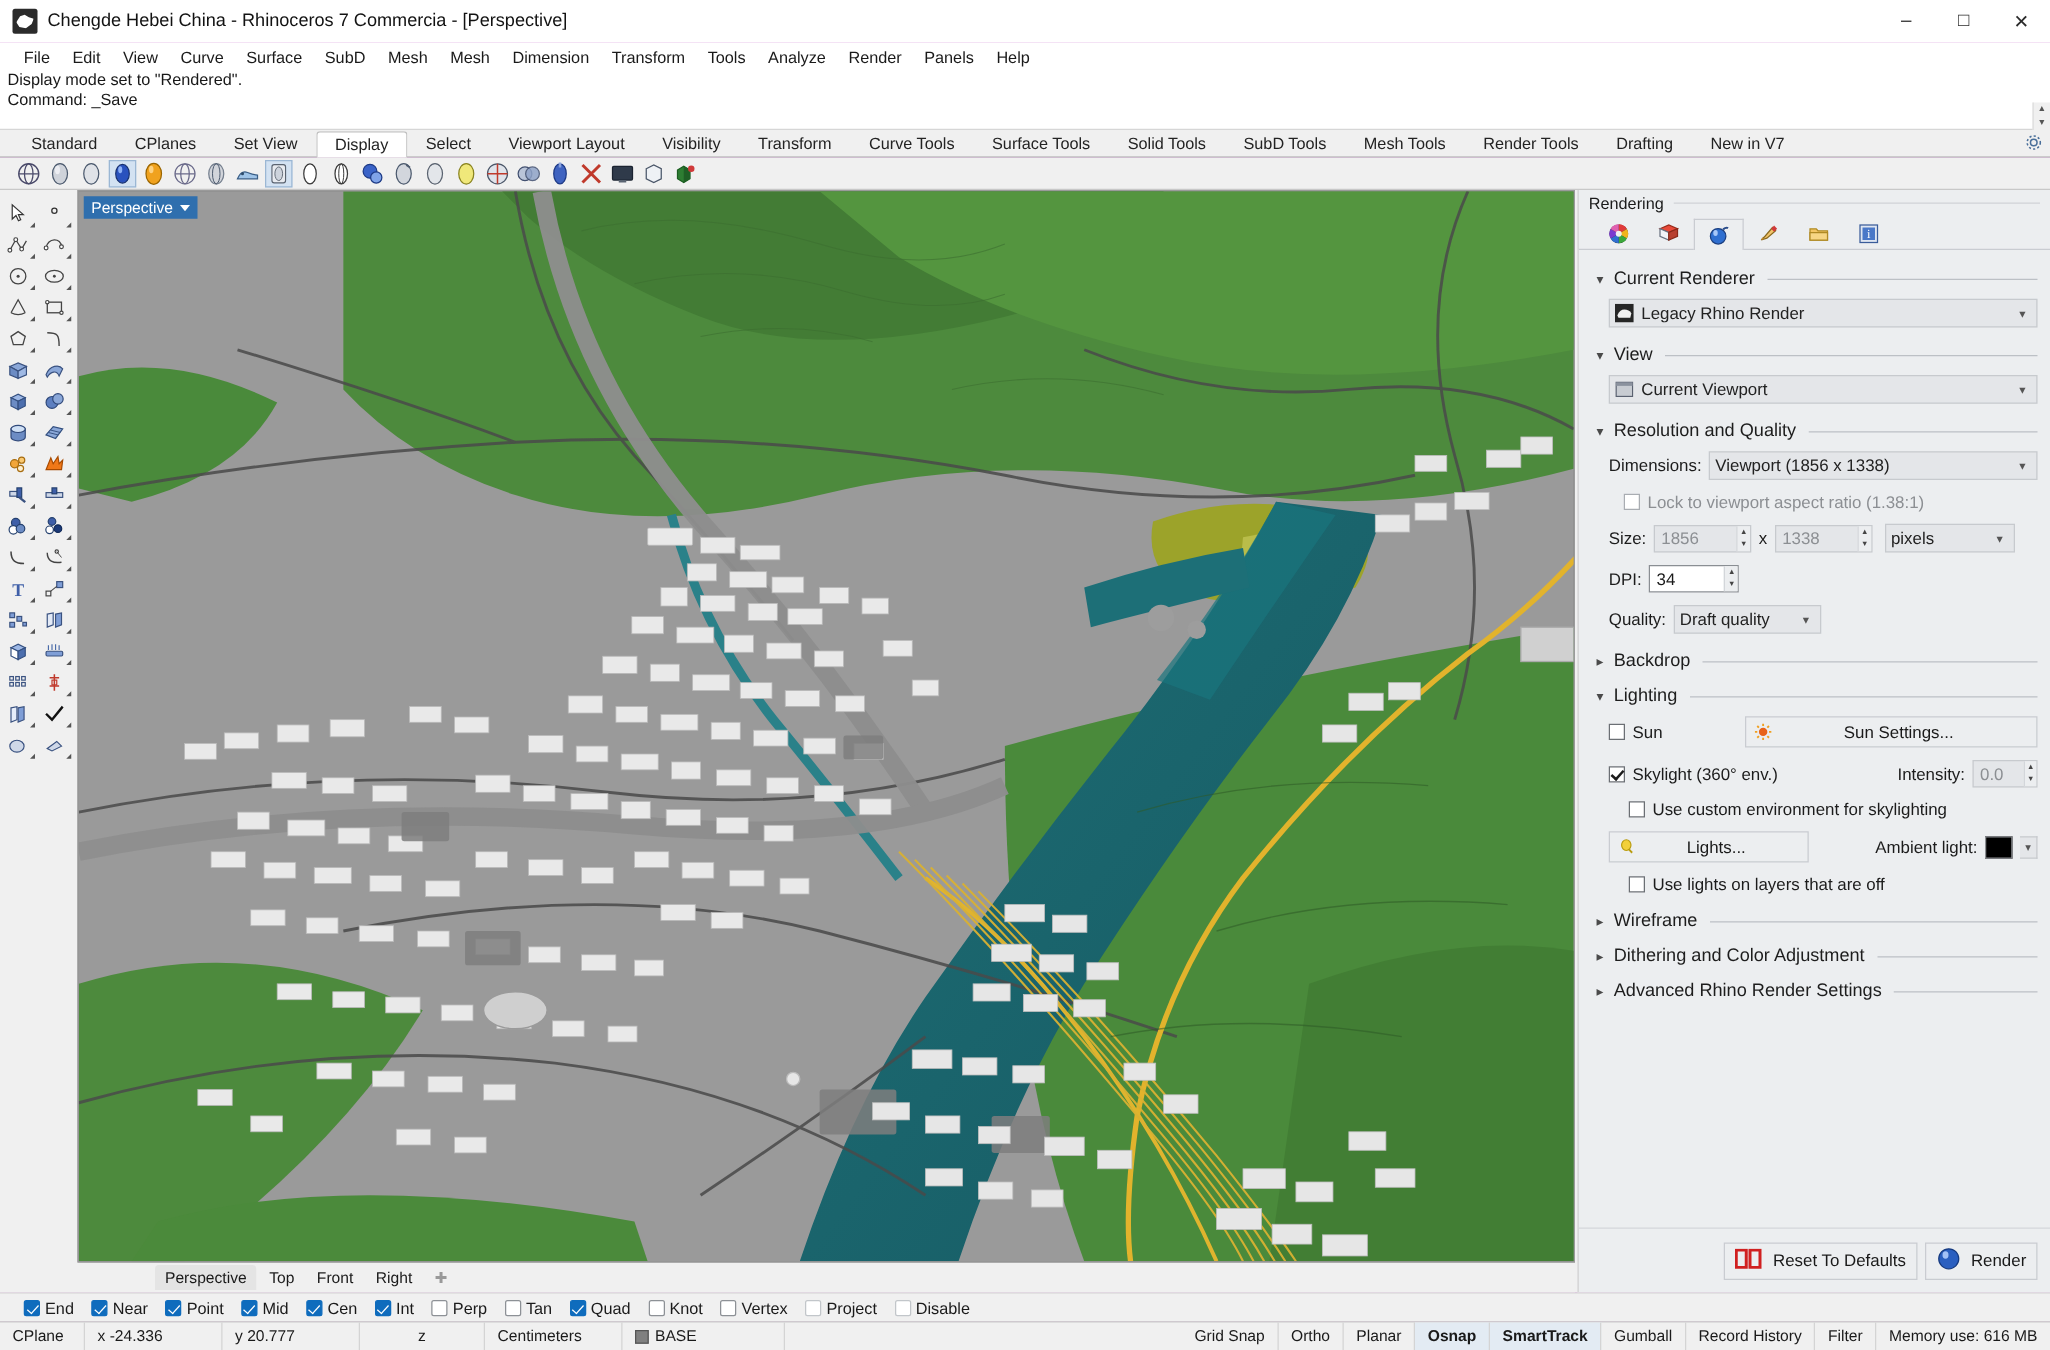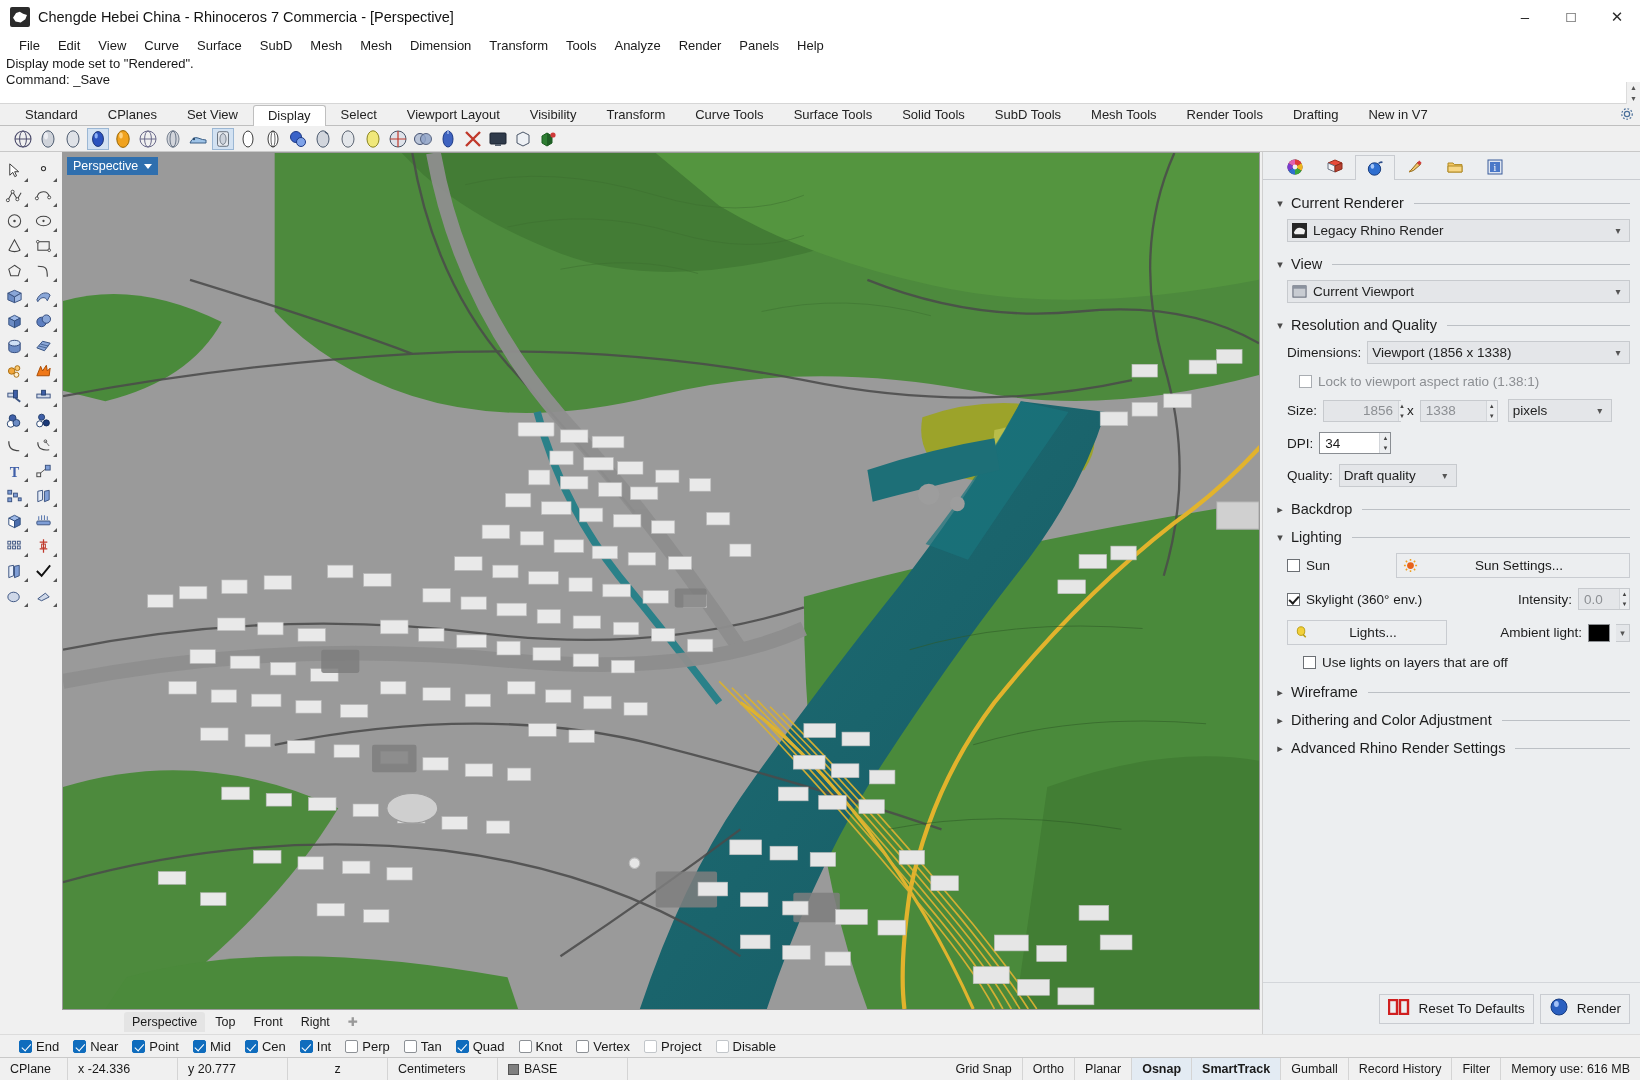--- a/index.html
+++ b/index.html
@@ -838,20 +838,24 @@
       <div class="vptabs">
         <div class="vptab active">Perspective</div>
         <div class="vptab">Top</div>
         <div class="vptab">Front</div>
         <div class="vptab">Right</div>
         <div class="vptab plus">✚</div>
       </div>
     </div>
 
     <div class="rpanel">
+      <div class="rp-head">
+        <span>Rendering</span>
+        <span class="hline"></span>
+      </div>
       <div class="rp-tabs">
         <div class="rp-tab">
           <svg width="18" height="18" viewBox="0 0 18 18">
               <circle cx="9" cy="9" r="7.5" fill="#2b2b2b"></circle>
               <path d="M9 9 L9 1.5 A7.5 7.5 0 0 1 15.5 5.2 Z" fill="#e03a3a"></path>
               <path d="M9 9 L15.5 5.2 A7.5 7.5 0 0 1 15.5 12.8 Z" fill="#f0b41e"></path>
               <path d="M9 9 L15.5 12.8 A7.5 7.5 0 0 1 9 16.5 Z" fill="#3aa83a"></path>
               <path d="M9 9 L9 16.5 A7.5 7.5 0 0 1 2.5 12.8 Z" fill="#2f6fd0"></path>
               <path d="M9 9 L2.5 12.8 A7.5 7.5 0 0 1 2.5 5.2 Z" fill="#7a3ad0"></path>
               <path d="M9 9 L2.5 5.2 A7.5 7.5 0 0 1 9 1.5 Z" fill="#e060b0"></path>
@@ -948,21 +952,21 @@
               <span class="cv">Viewport (1856 x 1338)</span>
               <span class="chevd">▾</span>
             </div>
           </div>
           <div class="row" style="padding-left:26px;">
             <span class="cb dimb"></span>
             <span class="lbl dim">Lock to viewport aspect ratio (1.38:1)</span>
           </div>
           <div class="row">
             <span class="lbl">Size:</span>
-            <span class="spin" style="width:78px;padding-left:34px;">
+            <span class="spin" style="width:78px;">
               <span class="sv">1856</span>
               <span class="arrows">
                   <span>▲</span>
                   <span>▼</span>
                 </span>
             </span>
             <span class="lbl">x</span>
             <span class="spin" style="width:78px;">
               <span class="sv">1338</span>
               <span class="arrows">
@@ -1028,20 +1032,24 @@
             <span class="lbl">Skylight (360° env.)</span>
             <span style="flex:1"></span>
             <span class="lbl">Intensity:</span>
             <span class="spin" style="width:52px;">
               <span class="sv">0.0</span>
               <span class="arrows">
                   <span>▲</span>
                   <span>▼</span>
                 </span>
             </span>
+          </div>
+          <div class="row" style="padding-left:30px;">
+            <span class="cb"></span>
+            <span class="lbl">Use custom environment for skylighting</span>
           </div>
           <div class="row">
             <span class="btnbox" style="flex:0 0 160px;">
               <span class="bico">
                 <svg width="15" height="15" viewBox="0 0 16 16">
                     <ellipse cx="7.5" cy="6.5" rx="4" ry="4.6" fill="#f2d03a" stroke="#b99c10"></ellipse>
                     <path d="M9.6 10 L12.5 13" stroke="#b99c10" stroke-width="1.6"></path>
                   </svg>
               </span>
               <span class="btxt">Lights...</span>

